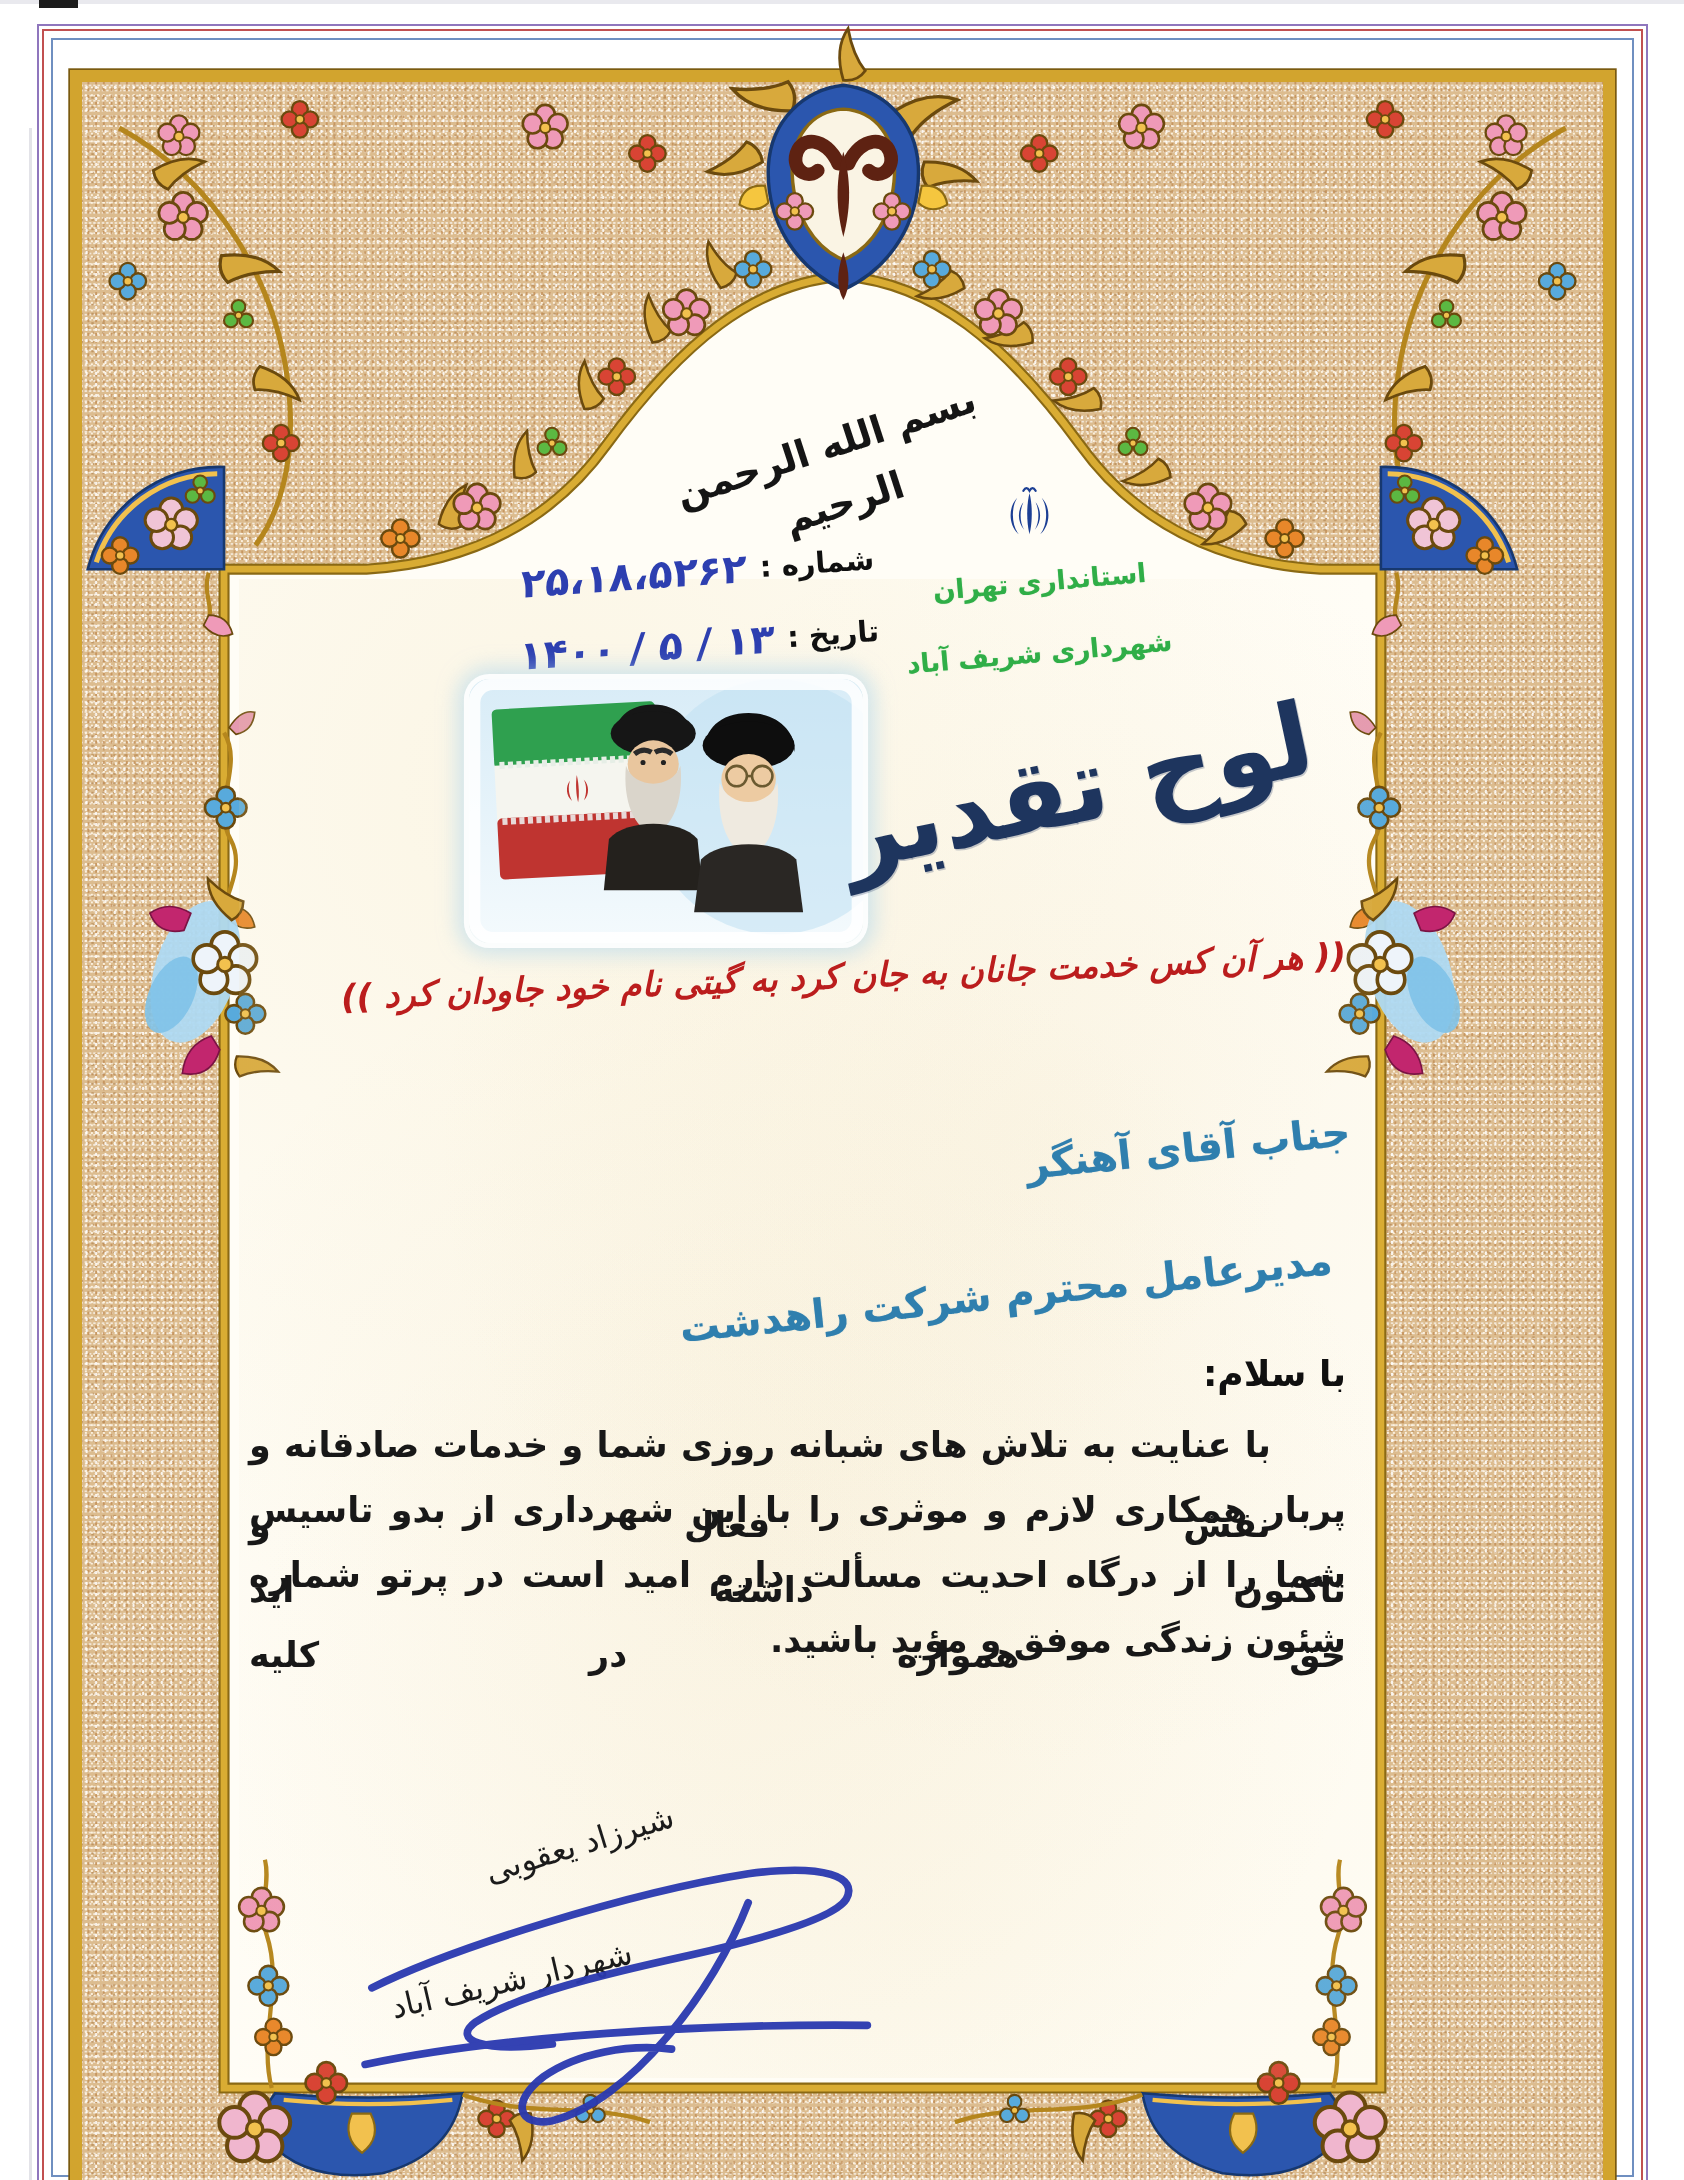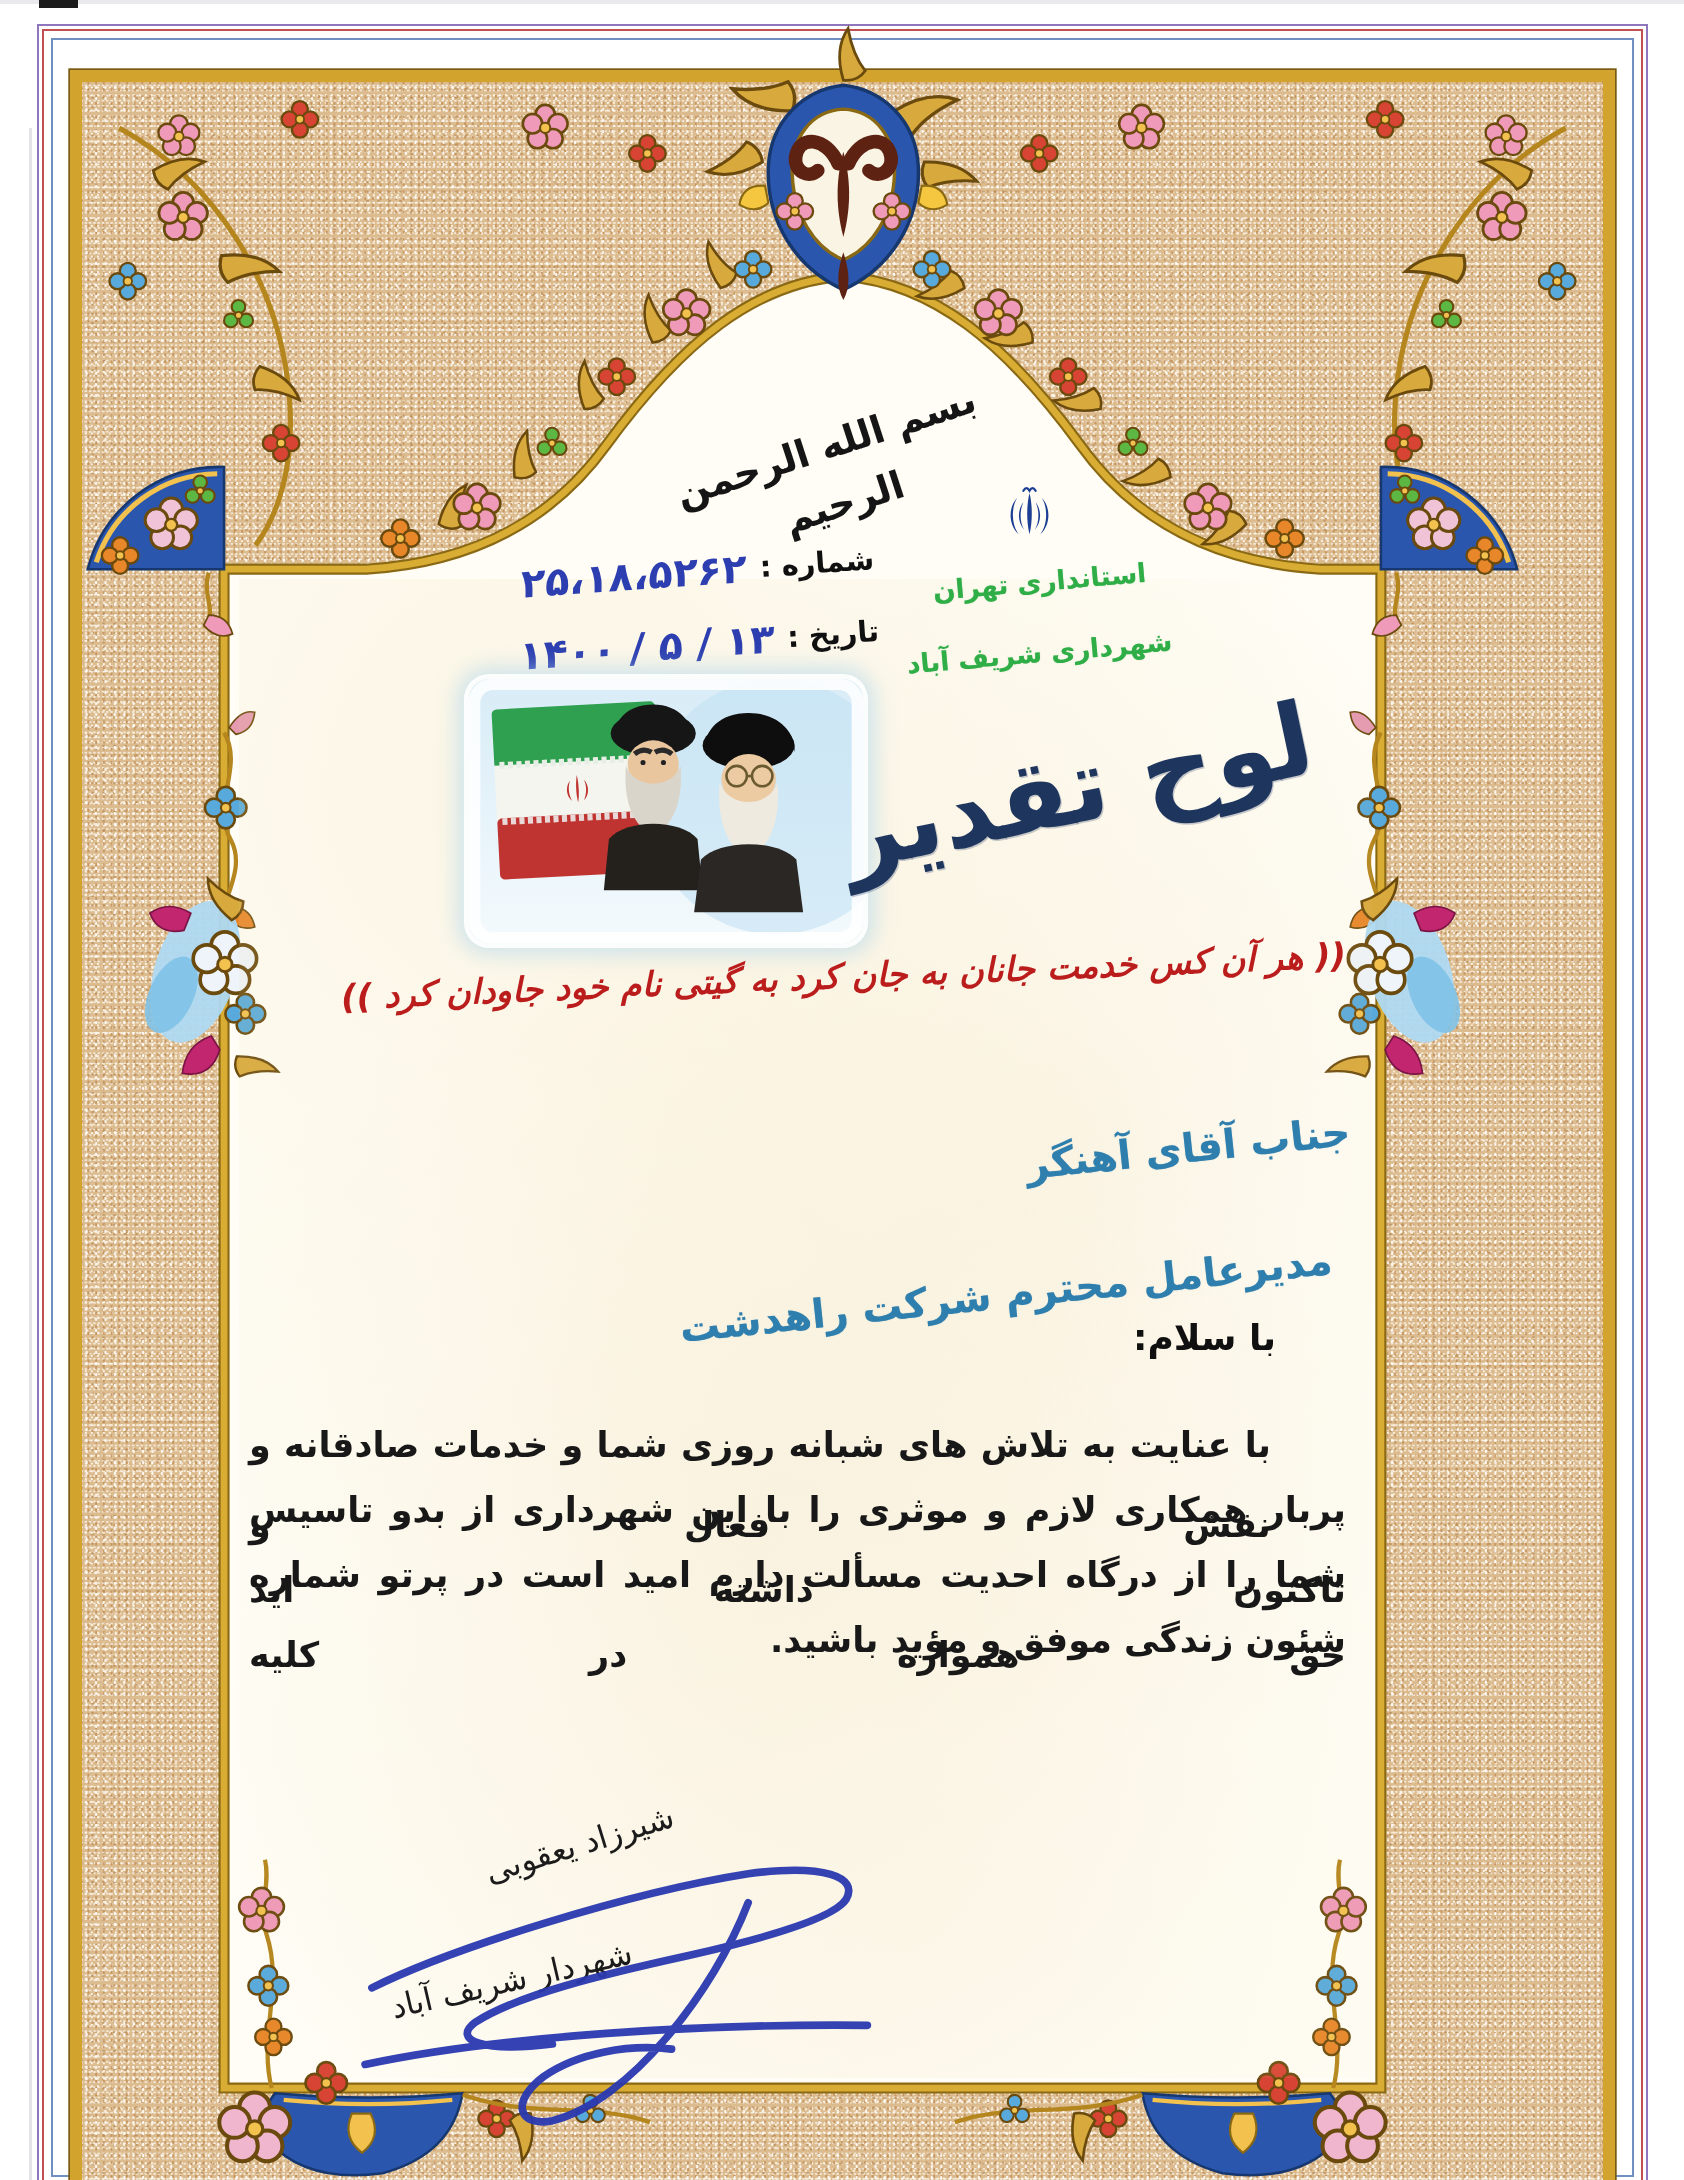--- a/index.html
+++ b/index.html
@@ -56,22 +56,22 @@
   .photo{left:469px;top:679px;width:394px;height:264px;border-radius:20.4px;overflow:hidden;
     box-shadow:0 0 0 5.1px rgba(255,255,255,.9), 0 0 19px 12px rgba(173,214,236,.55);}
   
   .quote{left:339px;top:956px;width:1009px;font-size:34px;font-weight:700;font-style:italic;
     color:#bb1d1d;direction:rtl;text-align:center;white-space:nowrap;transform:rotate(-2.4deg);}
   
   .recip{color:#2f7fae;font-weight:700;direction:rtl;white-space:nowrap;text-align:right;
     text-shadow:0 0 0.9px rgba(47,127,174,.45);}
   .recip1{left:951px;top:1129px;width:400px;font-size:40px;transform:rotate(-6deg);}
   .recip2{left:907px;top:1259px;width:426px;font-size:40px;transform:rotate(-6deg);}
-  .salutation{left:1133px;top:1317px;width:213px;font-size:36px;font-weight:700;color:#101010;
-    direction:rtl;text-align:left;}
+  .salutation{left:1133px;top:1353px;width:213px;font-size:36px;font-weight:700;color:#101010;
+    direction:rtl;text-align:right;}
   
   .body-text{left:249px;top:1405px;width:1097px;direction:rtl;color:#181818;}
   .bline{font-size:35px;font-weight:700;height:65px;line-height:80px;
     text-align:justify;text-align-last:justify;white-space:normal;}
   .bline.first{padding-right:75px;}
   .bline.last{text-align:right;text-align-last:right;}
   
   .sig-name{left:443px;top:1825px;width:273px;font-size:32px;color:#1b1b1b;direction:rtl;
     text-align:center;transform:rotate(-17deg);white-space:nowrap;}
   .sig-role{left:375px;top:1961px;width:273px;font-size:32px;color:#1b1b1b;direction:rtl;

